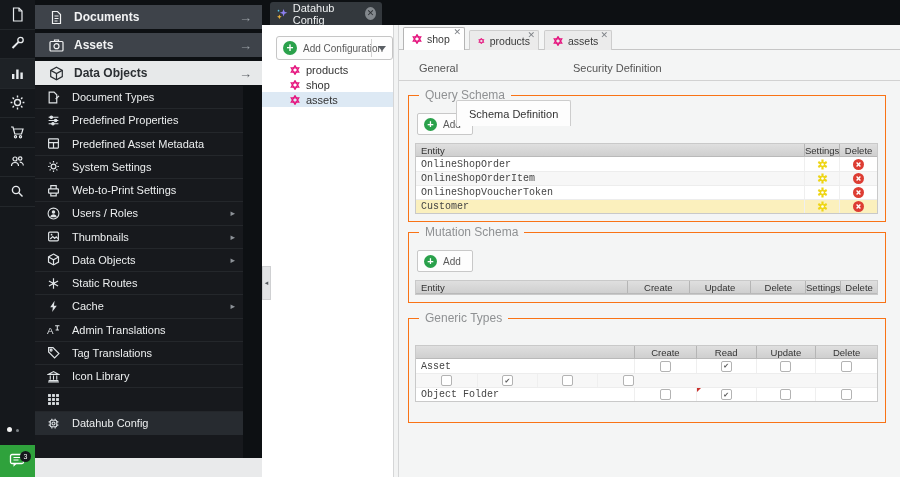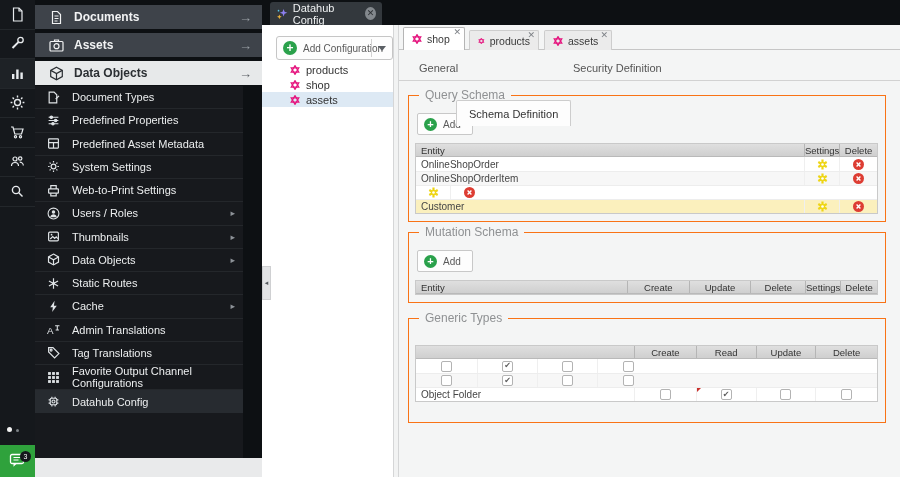--- a/index.html
+++ b/index.html
@@ -73,21 +73,21 @@
 
   .grid { position:absolute; left:6px; width:463px; background:#3b82f6; border:1px solid #c9c9c9; }
   .ghead { display:flex; height:13px; background:linear-gradient(#dfdfdf,#cfcfcf); border-bottom:1px solid #b9b9b9; font-size:9.5px; color:#333; }
   .gh { display:flex; align-items:center; padding:0 5px; border-right:1px solid #b5b5b5; height:100%; }
   .gh:last-child { border-right:none; }
   .gh.c { justify-content:center; padding:0 2px; }
   .grow { display:flex; height:14px; font-size:10px; color:#454545; background:#fff; }
   .grow.alt { background:#f7f7f7; }
   .grow.sel { background:#fbf0bd; }
   .grow + .grow { border-top:1px solid #ededed; }
-  .gc { display:flex; align-items:center; padding:0 5px; border-right:1px solid #efefef; height:100%; position:relative; }
+  .gc { display:flex; align-items:center; padding:0 5px; border-right:1px solid #efefef; height:100%; position:relative;font-family:Liberation Mono, monospace; }
   .gc:last-child { border-right:none; }
   .gc.c { justify-content:center; padding:0; }
 
   .cb { width:11px; height:11px; border:1px solid #b3b3b3; border-radius:2px; background:#fff; font-size:8px; color:#5c5c5c; display:flex; align-items:center; justify-content:center; line-height:1; }
   .dirty { position:absolute; left:0; top:0; width:0; height:0; border-top:4px solid #c9302c; border-right:4px solid transparent; }
 
   svg { display:block; }
 </style>
 </head>
 <body>
@@ -268,34 +268,40 @@
           <path d="M7.5 2.5h4M9.5 2.5v4M8 6.5h3" stroke="#dfe3e6" stroke-width="1" fill="none"></path>
         </svg>
       <span>Admin Translations</span>
     </div>
     <div class="mi">
       <svg class="micon" width="13" height="13" viewBox="0 0 12 12" fill="none" stroke="#dfe3e6" stroke-width="1.1">
           <path d="M1.5 5.5v-4h4L11 7l-4 4z"></path>
           <circle cx="3.8" cy="3.8" r=".9"></circle>
         </svg>
       <span>Tag Translations</span>
+    </div>
+    <div class="mi">
+      <svg class="micon" width="13" height="13" viewBox="0 0 12 12" fill="none" stroke="#dfe3e6" stroke-width="1">
+          <path d="M1.5 4L6 1.5 10.5 4z"></path>
+          <path d="M3 5v4M6 5v4M9 5v4M1.5 9.8h9M1 11h10"></path>
+        </svg>
+      <span>Icon Library</span>
     </div>
     <div class="mi">
       <svg class="micon" width="13" height="13" viewBox="0 0 12 12" fill="#dfe3e6">
           <rect x="1" y="1" width="2.6" height="2.6"></rect>
           <rect x="4.7" y="1" width="2.6" height="2.6"></rect>
           <rect x="8.4" y="1" width="2.6" height="2.6"></rect>
           <rect x="1" y="4.7" width="2.6" height="2.6"></rect>
           <rect x="4.7" y="4.7" width="2.6" height="2.6"></rect>
           <rect x="8.4" y="4.7" width="2.6" height="2.6"></rect>
           <rect x="1" y="8.4" width="2.6" height="2.6"></rect>
           <rect x="4.7" y="8.4" width="2.6" height="2.6"></rect>
           <rect x="8.4" y="8.4" width="2.6" height="2.6"></rect>
         </svg>
-      <span>Favorite Output Channel Configurations</span>
     </div>
     <div class="mi active">
       <svg class="micon" width="13" height="13" viewBox="0 0 12 12" fill="none" stroke="#dfe3e6" stroke-width="1">
           <rect x="3" y="3" width="6" height="6" rx="1"></rect>
           <circle cx="6" cy="6" r="1.4"></circle>
           <path d="M4.5 3V1.5M7.5 3V1.5M4.5 10.5V9M7.5 10.5V9M3 4.5H1.5M3 7.5H1.5M10.5 4.5H9M10.5 7.5H9"></path>
         </svg>
       <span>Datahub Config</span>
     </div>
   </div>
@@ -436,20 +442,23 @@
               </svg>
             </div>
           <div class="gc c" style="width:37px;">
               <svg width="11" height="11" viewBox="0 0 11 11">
                 <circle cx="5.5" cy="5.5" r="5.5" fill="#dd3d33"></circle>
                 <path d="M3.6 3.6l3.8 3.8M7.4 3.6L3.6 7.4" stroke="#fff" stroke-width="1.4"></path>
               </svg>
             </div>
         </div>
         <div class="grow">
+          <div class="gc" style="width:391px;">
+              <span>OnlineShopVoucherToken</span>
+            </div>
           <div class="gc c" style="width:35px;">
               <svg width="11" height="11" viewBox="0 0 11 11">
                 <g stroke="#eed514" stroke-width="2.2">
                   <path d="M5.5 .6v9.8M1.3 3.05l8.4 4.9M9.7 3.05l-8.4 4.9"></path>
                 </g>
                 <circle cx="5.5" cy="5.5" r="2.6" fill="#eed514"></circle>
                 <circle cx="5.5" cy="5.5" r="1.3" fill="#fff"></circle>
               </svg>
             </div>
           <div class="gc c" style="width:37px;">
@@ -526,20 +535,23 @@
               <span>Read</span>
             </div>
           <div class="gh c" style="width:60px;">
               <span>Update</span>
             </div>
           <div class="gh c" style="width:61px;">
               <span>Delete</span>
             </div>
         </div>
         <div class="grow">
+          <div class="gc" style="width:220px;">
+              <span>Asset</span>
+            </div>
           <div class="gc c" style="width:62px;">
               <span class="cb"></span>
             </div>
           <div class="gc c" style="width:60px;">
               <span class="cb checked">✔</span>
             </div>
           <div class="gc c" style="width:60px;">
               <span class="cb"></span>
             </div>
           <div class="gc c" style="width:61px;">

